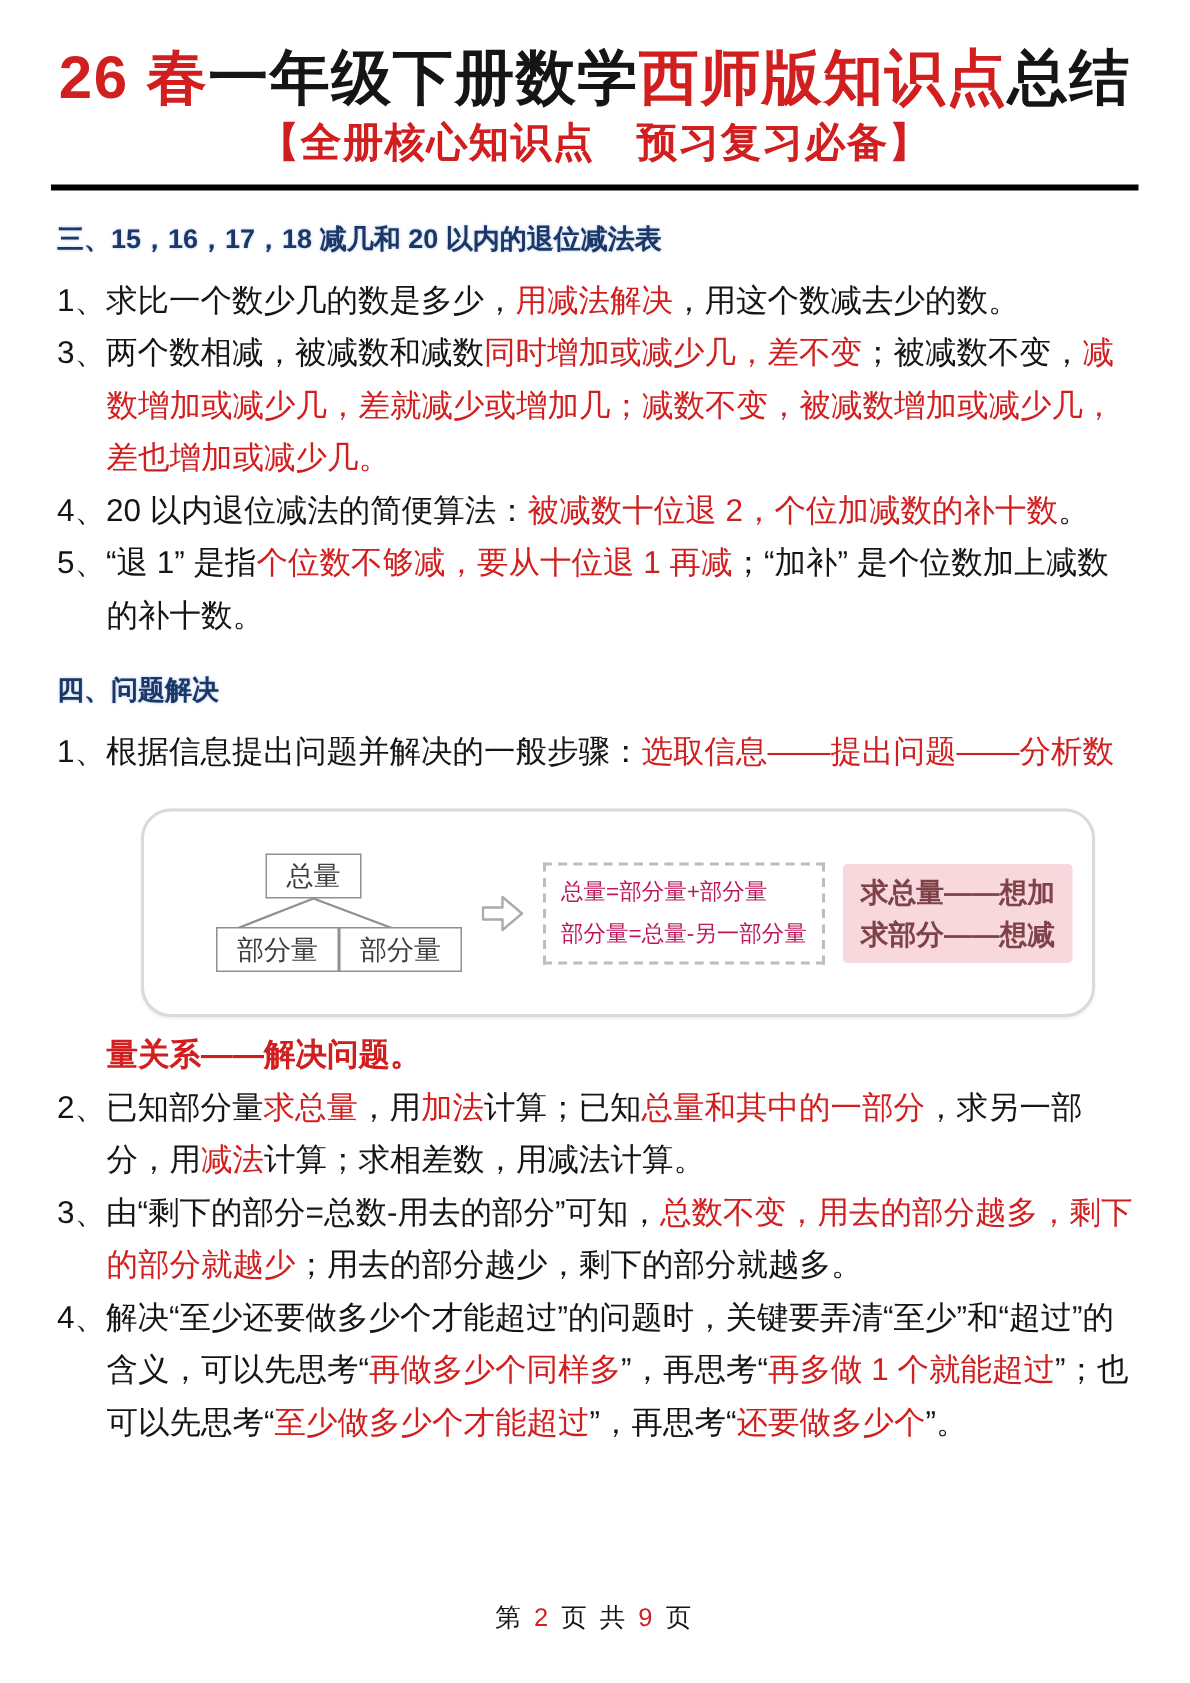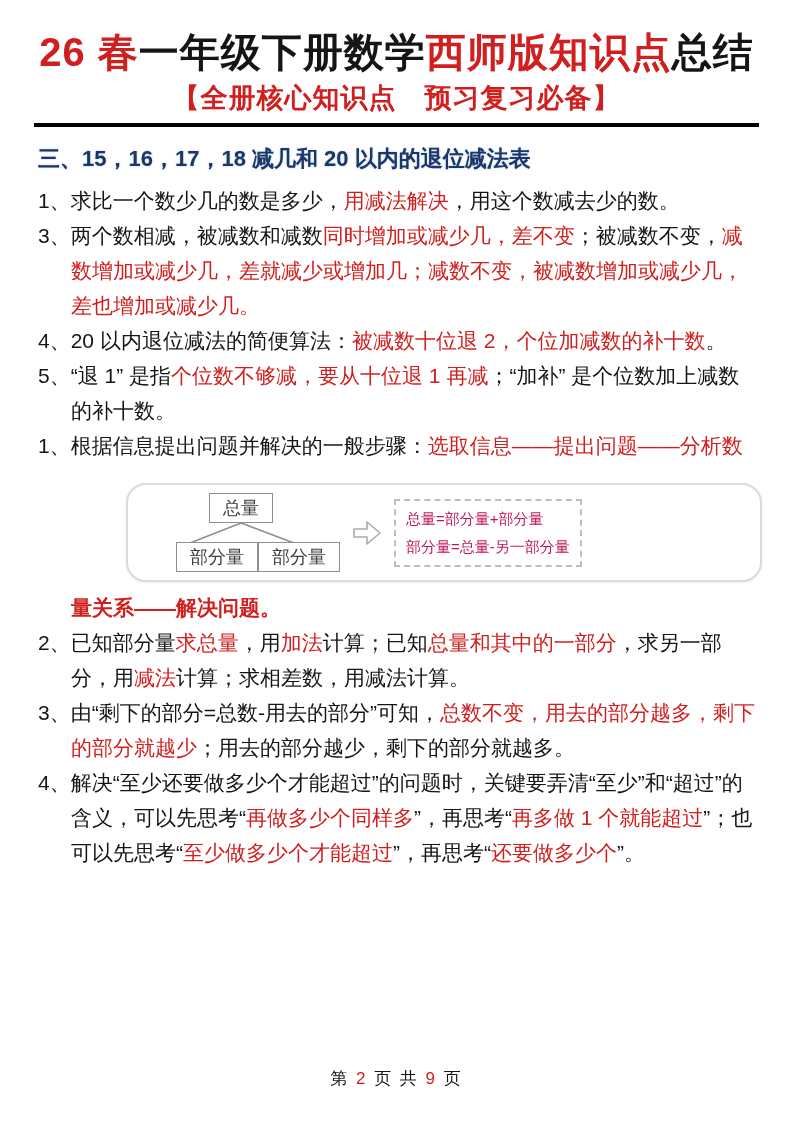--- a/index.html
+++ b/index.html
@@ -21,53 +21,54 @@
     font-weight:bold;
     letter-spacing:1px;
   }
   .subtitle{
     text-align:center;
     font-size:27px;line-height:36px;
     font-weight:bold;
     color:#d11f1f;
     margin-top:2px;
     letter-spacing:1px;
+    font-family:Liberation Mono, monospace;
   }
   .rule{
     height:4px;background:#000;
     margin:7px 34px 0 34px;border:0;
   }
   
   .content{margin:0 35px 0 38px;}
   .sec-heading{
-    font-size:22px;line-height:30px;font-weight:bold;
+    font-size:18px;line-height:30px;font-weight:bold;
     color:#1c3765;
     text-shadow:0 0 2px rgba(108,156,222,.6);
     margin:17px 0 9px 0;
   }
   .item{
     font-size:21px;line-height:35px;
     padding-left:33px;text-indent:-33px;
     margin:0;
   }
   .num{color:#151515;}
   .seg-red{color:#d11f1f;}
   .seg-black{color:#151515;}
   .cont-line{
     font-size:21px;line-height:35px;
     padding-left:33px;font-weight:bold;
   }
   
   .diagram{
     width:604px;
-    margin:20px 0 8px 88px;
+    margin:20px 0 8px 56px;
     border:2px solid #dadada;
     border-radius:20px;
     box-shadow:0 1px 2px rgba(0,0,0,.07);
-    padding:8px 14px;
+    padding:28px 14px;
     display:flex;align-items:center;gap:12px;
     background:#fff;
   }
   .tree{width:198px;flex:0 0 auto;}
   .tbox{
     display:inline-block;
     border:1.5px solid #8f8f8f;
     color:#3d3d3d;
     font-size:18px;line-height:22px;
     padding:3px 13px;
@@ -123,20 +124,21 @@
     <div class="item">
       <span class="num">3、</span><span><span class="seg-black">两个数相减，被减数和减数</span><span class="seg-red">同时增加或减少几，差不变</span><span class="seg-black">；被减数不变，</span><span class="seg-red">减数增加或减少几，差就减少或增加几；减数不变，被减数增加或减少几，差也增加或减少几。</span></span>
     </div>
     <div class="item">
       <span class="num">4、</span><span><span class="seg-black">20 以内退位减法的简便算法：</span><span class="seg-red">被减数十位退 2，个位加减数的补十数</span><span class="seg-black">。</span></span>
     </div>
     <div class="item">
       <span class="num">5、</span><span><span class="seg-black">“退 1” 是指</span><span class="seg-red">个位数不够减，要从十位退 1 再减</span><span class="seg-black">；“加补” 是个位数加上减数的补十数。</span></span>
     </div>
 
+    <div class="sec-heading">四、问题解决</div>
 
     <div class="item">
       <span class="num">1、</span><span><span class="seg-black">根据信息提出问题并解决的一般步骤：</span><span class="seg-red">选取信息——提出问题——分析数</span></span>
     </div>
 
     <div class="diagram">
       <div class="tree">
         <div class="tree-top">
           <span class="tbox">总量</span>
         </div>
@@ -151,20 +153,24 @@
       </div>
       <div class="arrow-wrap">
         <svg width="30" height="28" viewBox="0 0 30 28">
           <path d="M2 10 h13 v-7 l13 11 -13 11 v-7 h-13 z" fill="#ffffff" stroke="#ababab" stroke-width="1.6" stroke-linejoin="round"></path>
         </svg>
       </div>
       <div class="formula-box">
         <div>总量=部分量+部分量</div>
         <div>部分量=总量-另一部分量</div>
       </div>
+      <div class="pink-box">
+        <div>求总量——想加</div>
+        <div>求部分——想减</div>
+      </div>
     </div>
 
     <div class="cont-line"><span class="seg-red">量关系——解决问题。</span></div>
 
     <div class="item">
       <span class="num">2、</span><span><span class="seg-black">已知部分量</span><span class="seg-red">求总量</span><span class="seg-black">，用</span><span class="seg-red">加法</span><span class="seg-black">计算；已知</span><span class="seg-red">总量和其中的一部分</span><span class="seg-black">，求另一部分，用</span><span class="seg-red">减法</span><span class="seg-black">计算；求相差数，用减法计算。</span></span>
     </div>
     <div class="item">
       <span class="num">3、</span><span><span class="seg-black">由“剩下的部分=总数-用去的部分”可知，</span><span class="seg-red">总数不变，用去的部分越多，剩下的部分就越少</span><span class="seg-black">；用去的部分越少，剩下的部分就越多。</span></span>
     </div>

